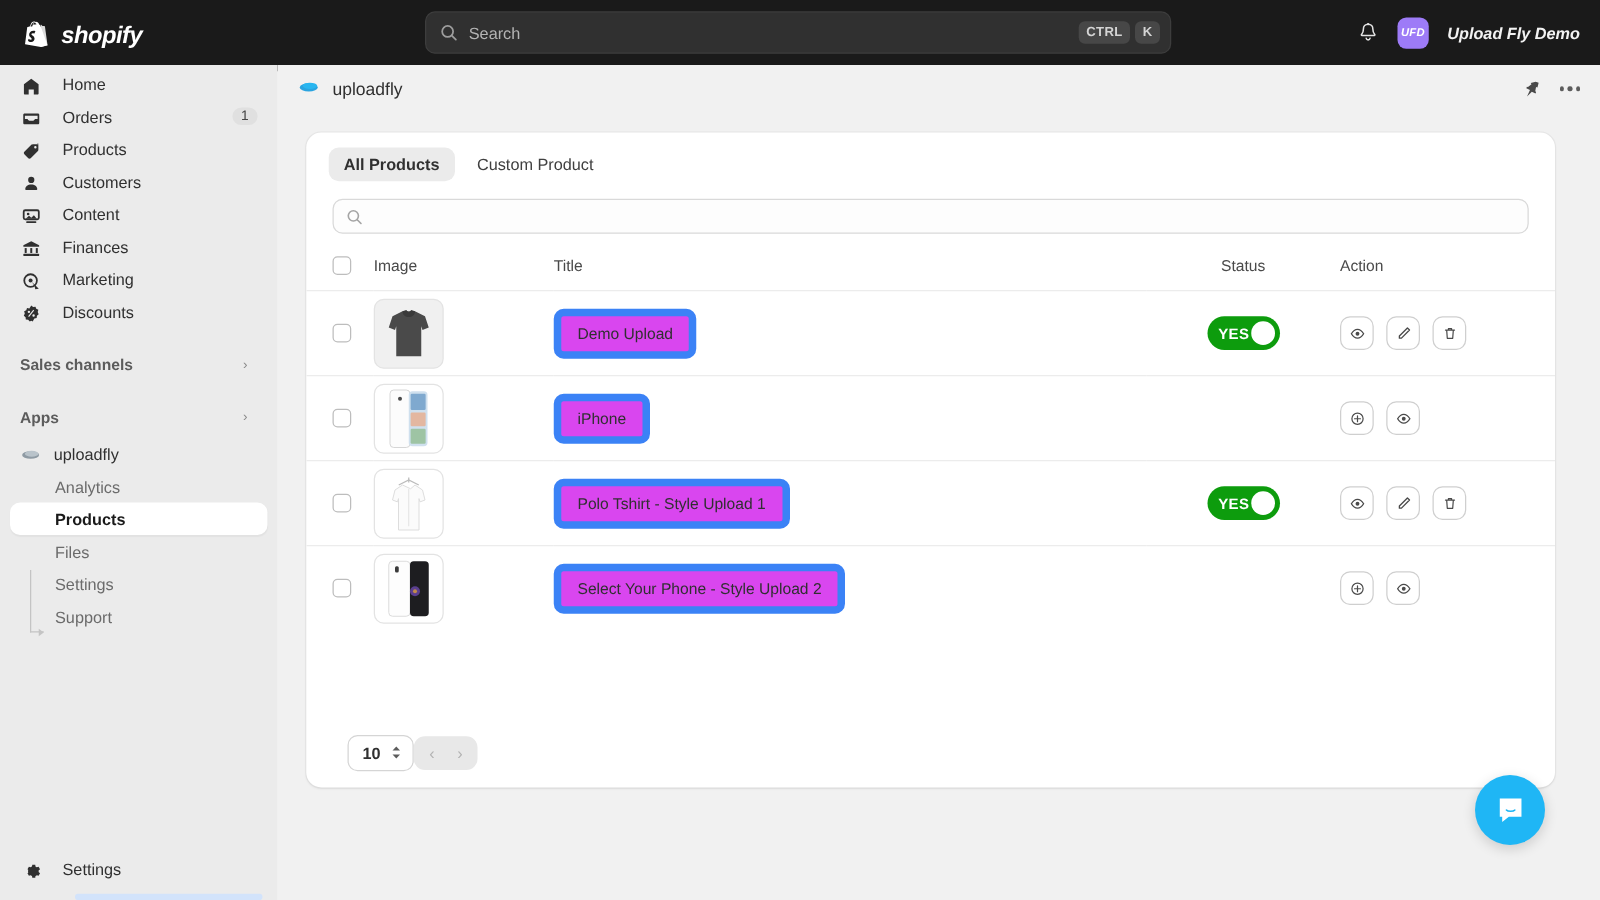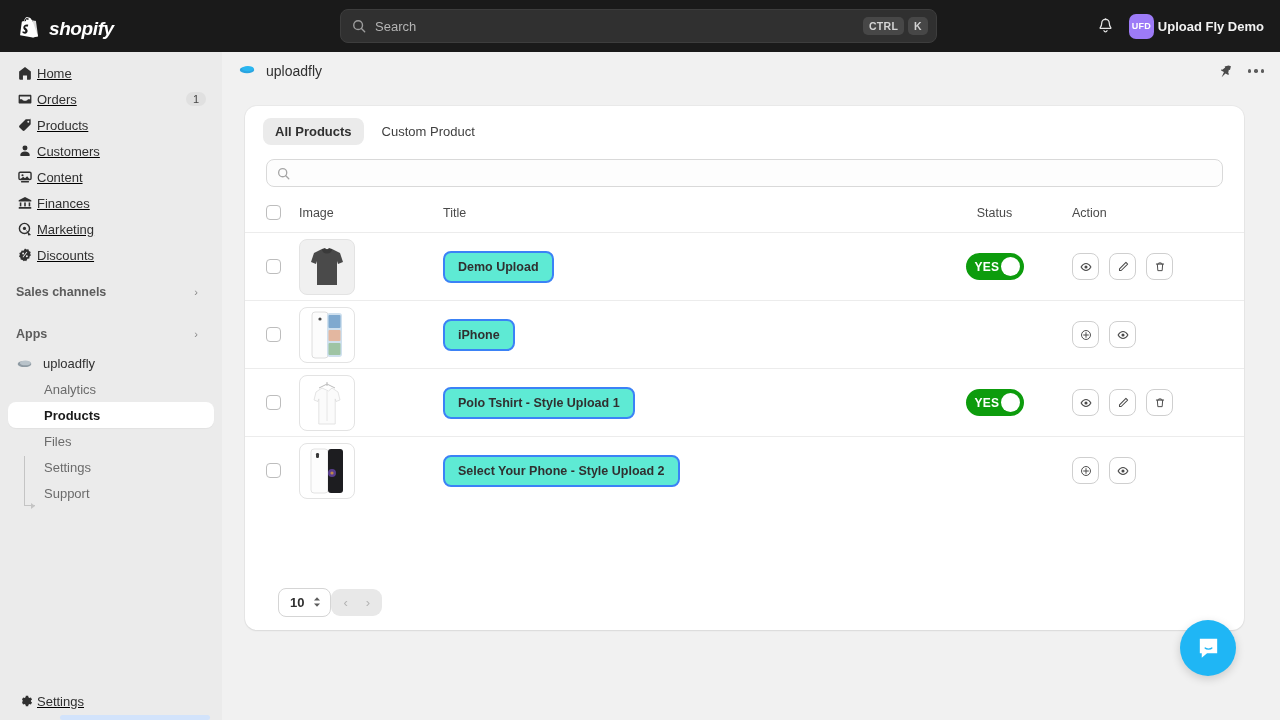--- a/index.html
+++ b/index.html
@@ -44,42 +44,42 @@
     background: #474747; color: #d4d4d4;
     font-size: 10.5px; font-weight: 600;
     border-radius: 5px; padding: 3px 6px; margin-left: 4px;
     letter-spacing: .3px;
   }
   .top-right {
     position: absolute; right: 16px; top: 0; height: 52px;
     display: flex; align-items: center; gap: 14px;
   }
   .bell { width: 19px; height: 19px; }
-  .user-chip { display: flex; align-items: center; gap: 4px; }
+  .user-chip { display: flex; align-items: center; gap: 15px; font-style: italic; }
   .avatar {
     width: 25px; height: 25px; border-radius: 7px;
     background: #9d7bf7; color: #fff;
     font-size: 9px; font-weight: 700;
     display: flex; align-items: center; justify-content: center;
     letter-spacing: .2px;
   }
   .user-name { color: #f2f2f2; font-size: 13px; font-weight: 700; }
 
   
   .sidebar {
     position: absolute; left: 0; top: 52px;
     width: 222px; height: 668px;
     background: #ebebeb;
     display: flex; flex-direction: column;
   }
   .nav-list { padding: 8px 8px 0 8px; }
   .nav-item {
-    height: 26px; display: flex; align-items: center;
-    padding: 0 8px; border-radius: 8px; gap: 4px;
-    margin-bottom: 0; cursor: pointer; position: relative; text-decoration: underline;
+    height: 26px; display: flex; align-items: flex-start;
+    padding: 0 8px; border-radius: 8px; gap: 17px;
+    margin-bottom: 0; cursor: pointer; position: relative;
   }
   .nav-item .ic { width: 17px; height: 17px; flex: 0 0 17px; display:flex; align-items:center; justify-content:center;}
   .nav-item .lbl { font-size: 13px; color: #303030; font-weight: 400; }
   .nav-badge {
     position: absolute; right: 8px;
     background: #e0e0e0; color: #444;
     font-size: 11px; border-radius: 7px;
     padding: 1px 7px; font-weight: 400;
   }
   .section-head {
@@ -192,24 +192,24 @@
     border-radius: 4px; background: #fff; display: block; cursor: pointer;
   }
   .thumb {
     width: 56px; height: 56px; border-radius: 8px;
     border: 1px solid #e3e3e3; overflow: hidden;
     display: flex; align-items: center; justify-content: center;
     background: #fff;
   }
   .thumb.shaded { background: #f0f0f0; }
   .title-pill {
-    display: inline-block; border: 2px solid #3b82f6;
+    display: inline-block; border: 6px solid #3b82f6;
     border-radius: 8px; padding: 7px 13px;
-    font-size: 12.5px; color: #303030; background: #5eead4;
-    font-weight: 700;
+    font-size: 12.5px; color: #303030; background: #d946ef;
+    font-weight: 400;
   }
   .toggle {
     width: 58px; height: 27px; border-radius: 14px;
     background: #0d9c0d; display: inline-flex; align-items: center;
     justify-content: space-between; padding: 0 4px 0 9px;
     margin: 0 auto;
   }
   .toggle .t-txt { color: #fff; font-size: 12px; font-weight: 700; letter-spacing: .3px; }
   .toggle .knob { width: 19px; height: 19px; border-radius: 50%; background: #fff; }
   .act-wrap { display: flex; align-items: center; gap: 10px; }

